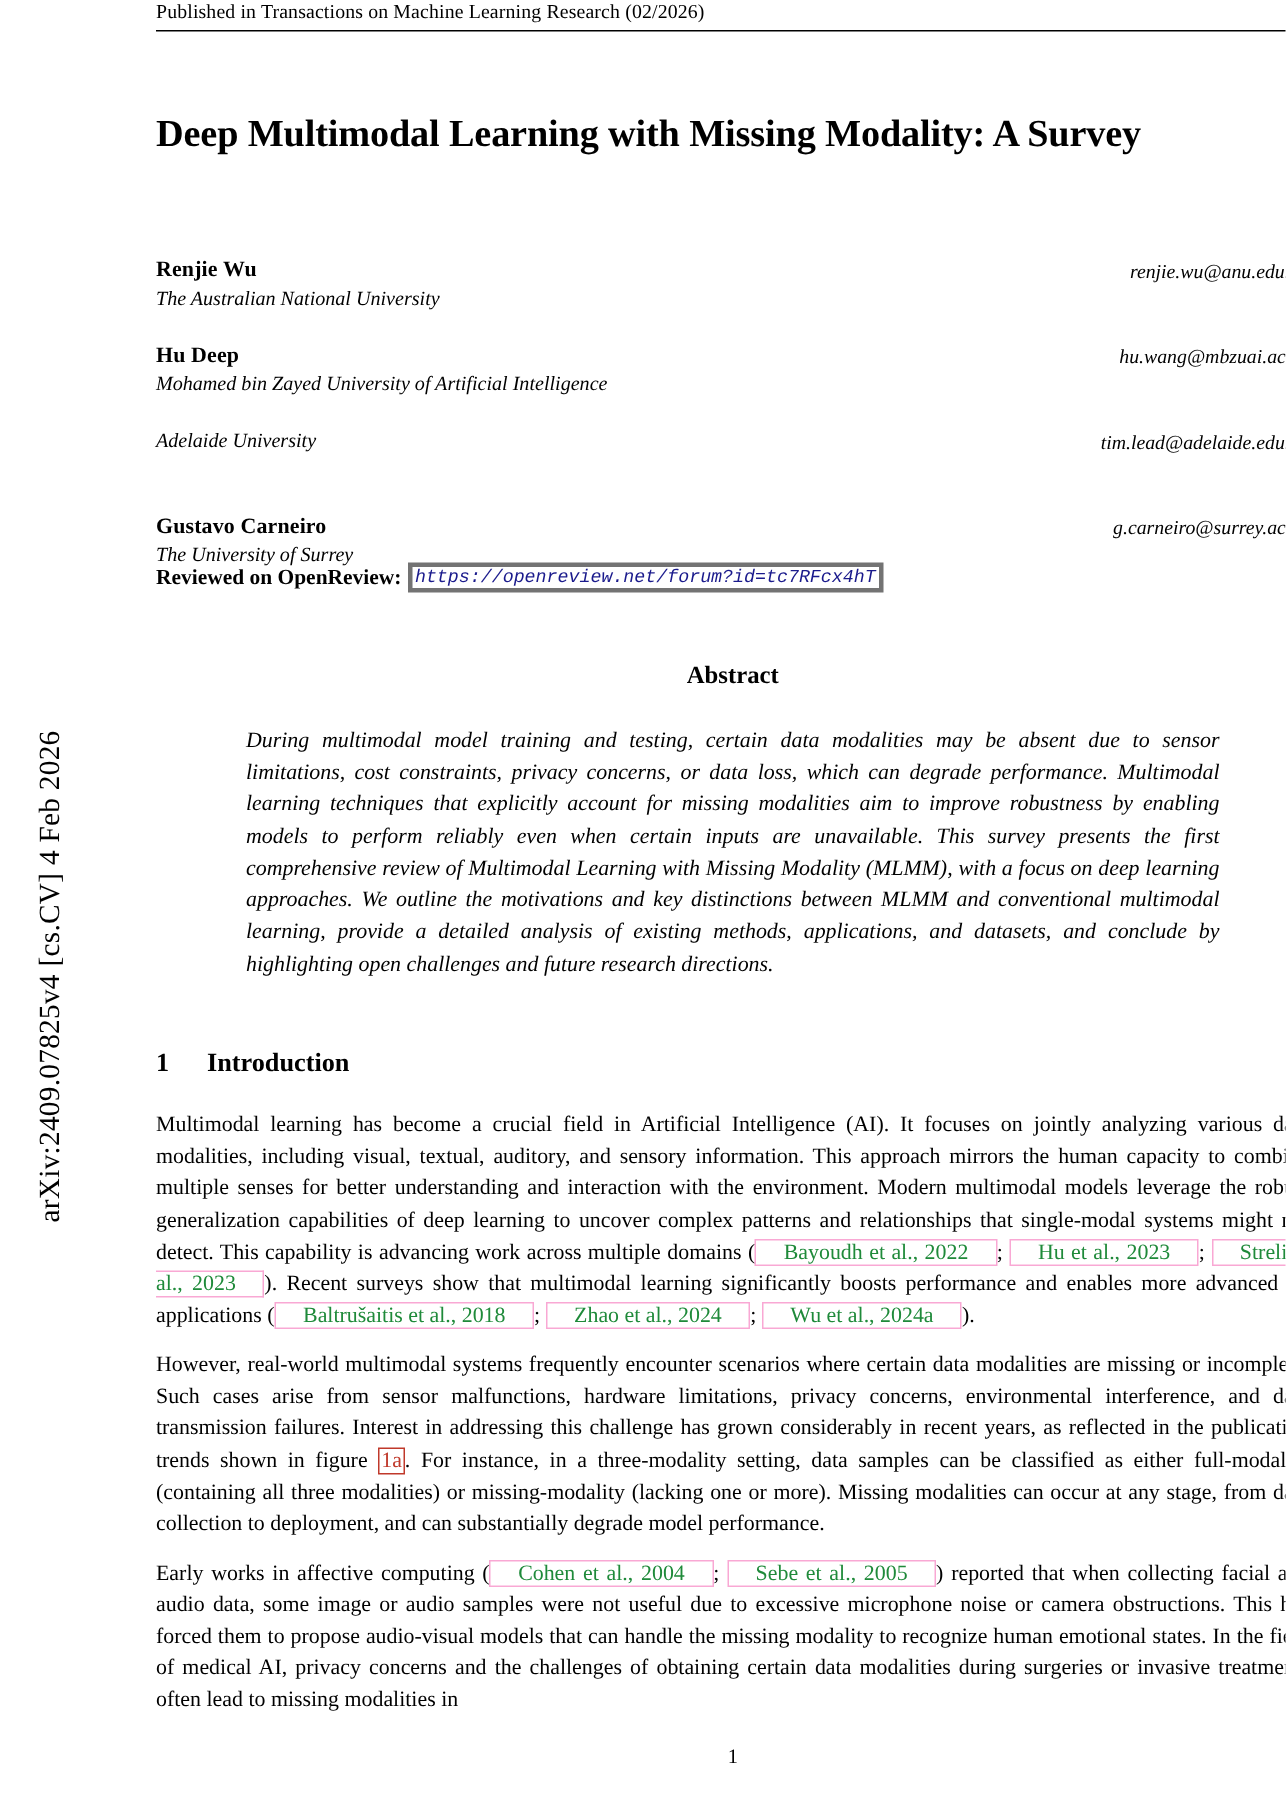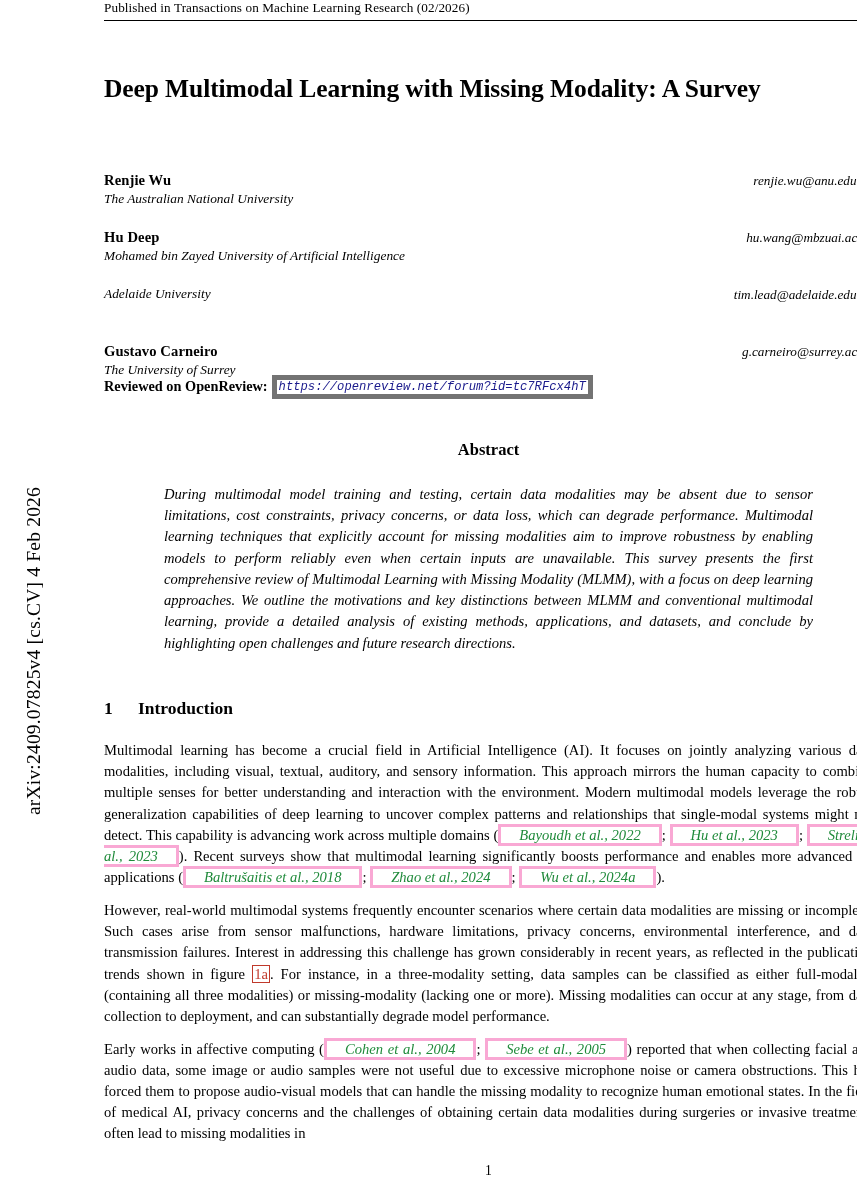--- a/index.html
+++ b/index.html
@@ -100,21 +100,21 @@
     font-size: 14.3px;
     font-weight: bold;
   }
   .reviewed .url-box {
     display: inline-block;
     font-family: "Liberation Mono", monospace;
     font-style: italic;
     font-weight: normal;
     font-size: 12.2px;
     color: #1a1a8c;
-    border: 5px solid #737373;
+    border: 3px solid #737373;
     padding: 0px 2px;
     margin-left: 4px;
     vertical-align: 1px;
   }
 
   .abstract-head {
     position: absolute;
     left: 0;
     top: 440px;
     width: 769px;
@@ -148,23 +148,22 @@
     top: 740px;
     width: 769px;
     font-size: 14.6px;
     line-height: 1.453;
     text-align: justify;
   }
   .body-text p { margin: 0 0 11.5px 0; }
 
   .cite { color: #1f8a3a; }
   .cite-box {
-    border: 3px solid #f9a8d4;
+    border: 1px solid #f9a8d4;
     padding: 0 18px;
-    font-style: italic;
   }
   .ref-box {
     border: 1px solid #c0392b;
     color: #c0392b;
     padding: 0 1px;
   }
 
   .pagenum {
     position: absolute;
     left: 0;

